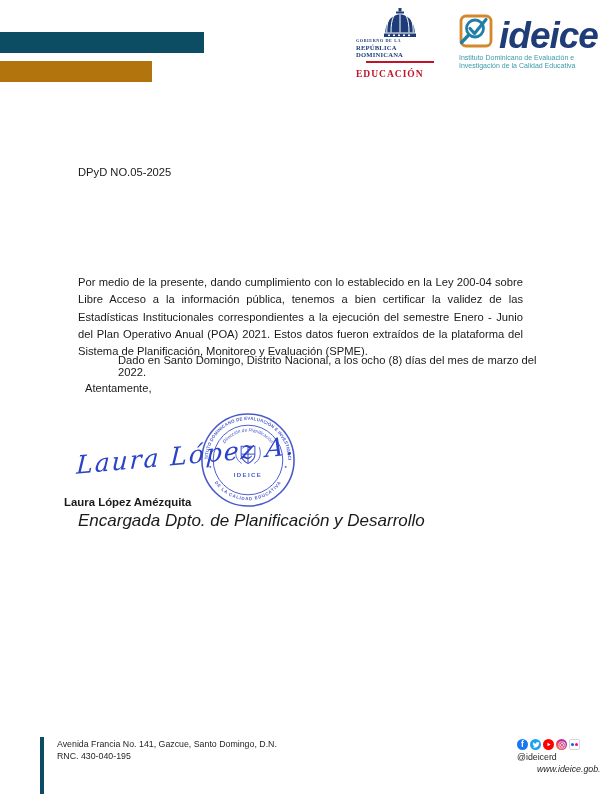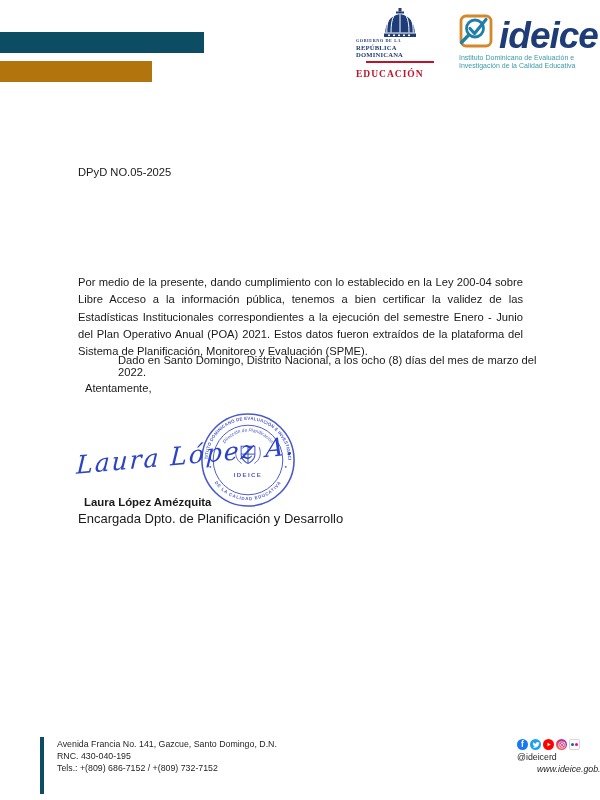--- a/index.html
+++ b/index.html
@@ -33,22 +33,22 @@
   .doc-title { position:absolute; left:0; width:600px; top:191px; text-align:center; font-weight:bold; font-size:11.5px; letter-spacing:.2px; }
   .para1 { position:absolute; left:78px; width:445px; top:274px; font-size:11.2px; line-height:17.3px; text-align:justify; }
   .para2 { position:absolute; left:78px; width:470px; top:354px; font-size:11.2px;padding-left:40px; }
   .closing { position:absolute; left:78px; top:382px; font-size:11.2px;margin-left:7px; }
 
   .signature { position:absolute; left:76px; top:441px; font-family:"DejaVu Serif", serif;
                font-style:italic; color:#2b43c8; font-size:25px; letter-spacing:2px;
                transform:rotate(-5deg) skewX(-8deg); z-index:1; }
   .stamp { position:absolute; left:199px; top:411px; z-index:2; opacity:.88; }
 
-  .signer-name  { position:absolute; left:84px; top:496px; font-weight:bold; font-size:11.4px; }
-  .signer-title { position:absolute; left:78px; top:511px; font-size:13px; }
+  .signer-name  { position:absolute; left:64px; top:496px; font-weight:bold; font-size:11.4px; }
+  .signer-title { position:absolute; left:78px; top:511px; font-size:17px;font-style:italic; }
 
   
   .footer-bar { position:absolute; left:40px; top:737px; width:4px; height:57px; background:#0d4d63; }
   .footer-lines { position:absolute; left:57px; top:738px; font-size:8.8px; line-height:12.2px; color:#1f1f1f; }
   .social-row { position:absolute; left:517px; top:739px; display:flex; gap:2px; }
   .si { width:11px; height:11px; border-radius:50%; display:flex; align-items:center; justify-content:center;
         color:#fff; font-size:8.5px; font-weight:bold; line-height:1; }
   .si-fb { background:#1877f2; }
   .si-tw { background:#1da1f2; }
   .si-yt { background:#ff0000; }
@@ -145,21 +145,20 @@
     <text x="50" y="67.5" text-anchor="middle" font-size="6.2" font-weight="bold" letter-spacing="1.4" fill="#3142c4">IDEICE</text>
   </svg>
 
   <div class="signer-name">Laura López Amézquita</div>
   <div class="signer-title">Encargada Dpto. de Planificación y Desarrollo</div>
 
   <div class="footer-bar"></div>
   <div class="footer-lines">
     <div>Avenida Francia No. 141, Gazcue, Santo Domingo, D.N.</div>
     <div>RNC. 430-040-195</div>
-    <div>Tels.: +(809) 686-7152 / +(809) 732-7152</div>
   </div>
 
   <div class="social-row">
     <span class="si si-fb">f</span>
     <span class="si si-tw">
       <svg width="8" height="8" viewBox="0 0 10 10">
           <path fill="#ffffff" d="M9.6,2.1 C9.3,2.25 8.9,2.35 8.6,2.4 C9,2.2 9.3,1.85 9.4,1.45 C9.05,1.65 8.65,1.8 8.25,1.9 C7.9,1.55 7.4,1.3 6.9,1.3 C5.9,1.3 5.1,2.1 5.1,3.1 C5.1,3.25 5.1,3.4 5.15,3.5 C3.6,3.45 2.3,2.75 1.4,1.7 C1.25,1.95 1.15,2.25 1.15,2.6 C1.15,3.2 1.45,3.75 1.95,4.05 C1.65,4.05 1.35,3.95 1.1,3.85 C1.1,4.7 1.75,5.45 2.55,5.6 C2.4,5.65 2.25,5.65 2.05,5.65 C1.95,5.65 1.8,5.65 1.7,5.6 C1.95,6.35 2.6,6.85 3.4,6.85 C2.75,7.35 1.95,7.65 1.1,7.65 C0.95,7.65 0.8,7.65 0.65,7.6 C1.45,8.15 2.4,8.45 3.45,8.45 C6.9,8.45 8.75,5.65 8.75,3.2 L8.75,2.95 C9.1,2.75 9.4,2.45 9.6,2.1 Z"></path>
         </svg>
     </span>
     <span class="si si-yt">

